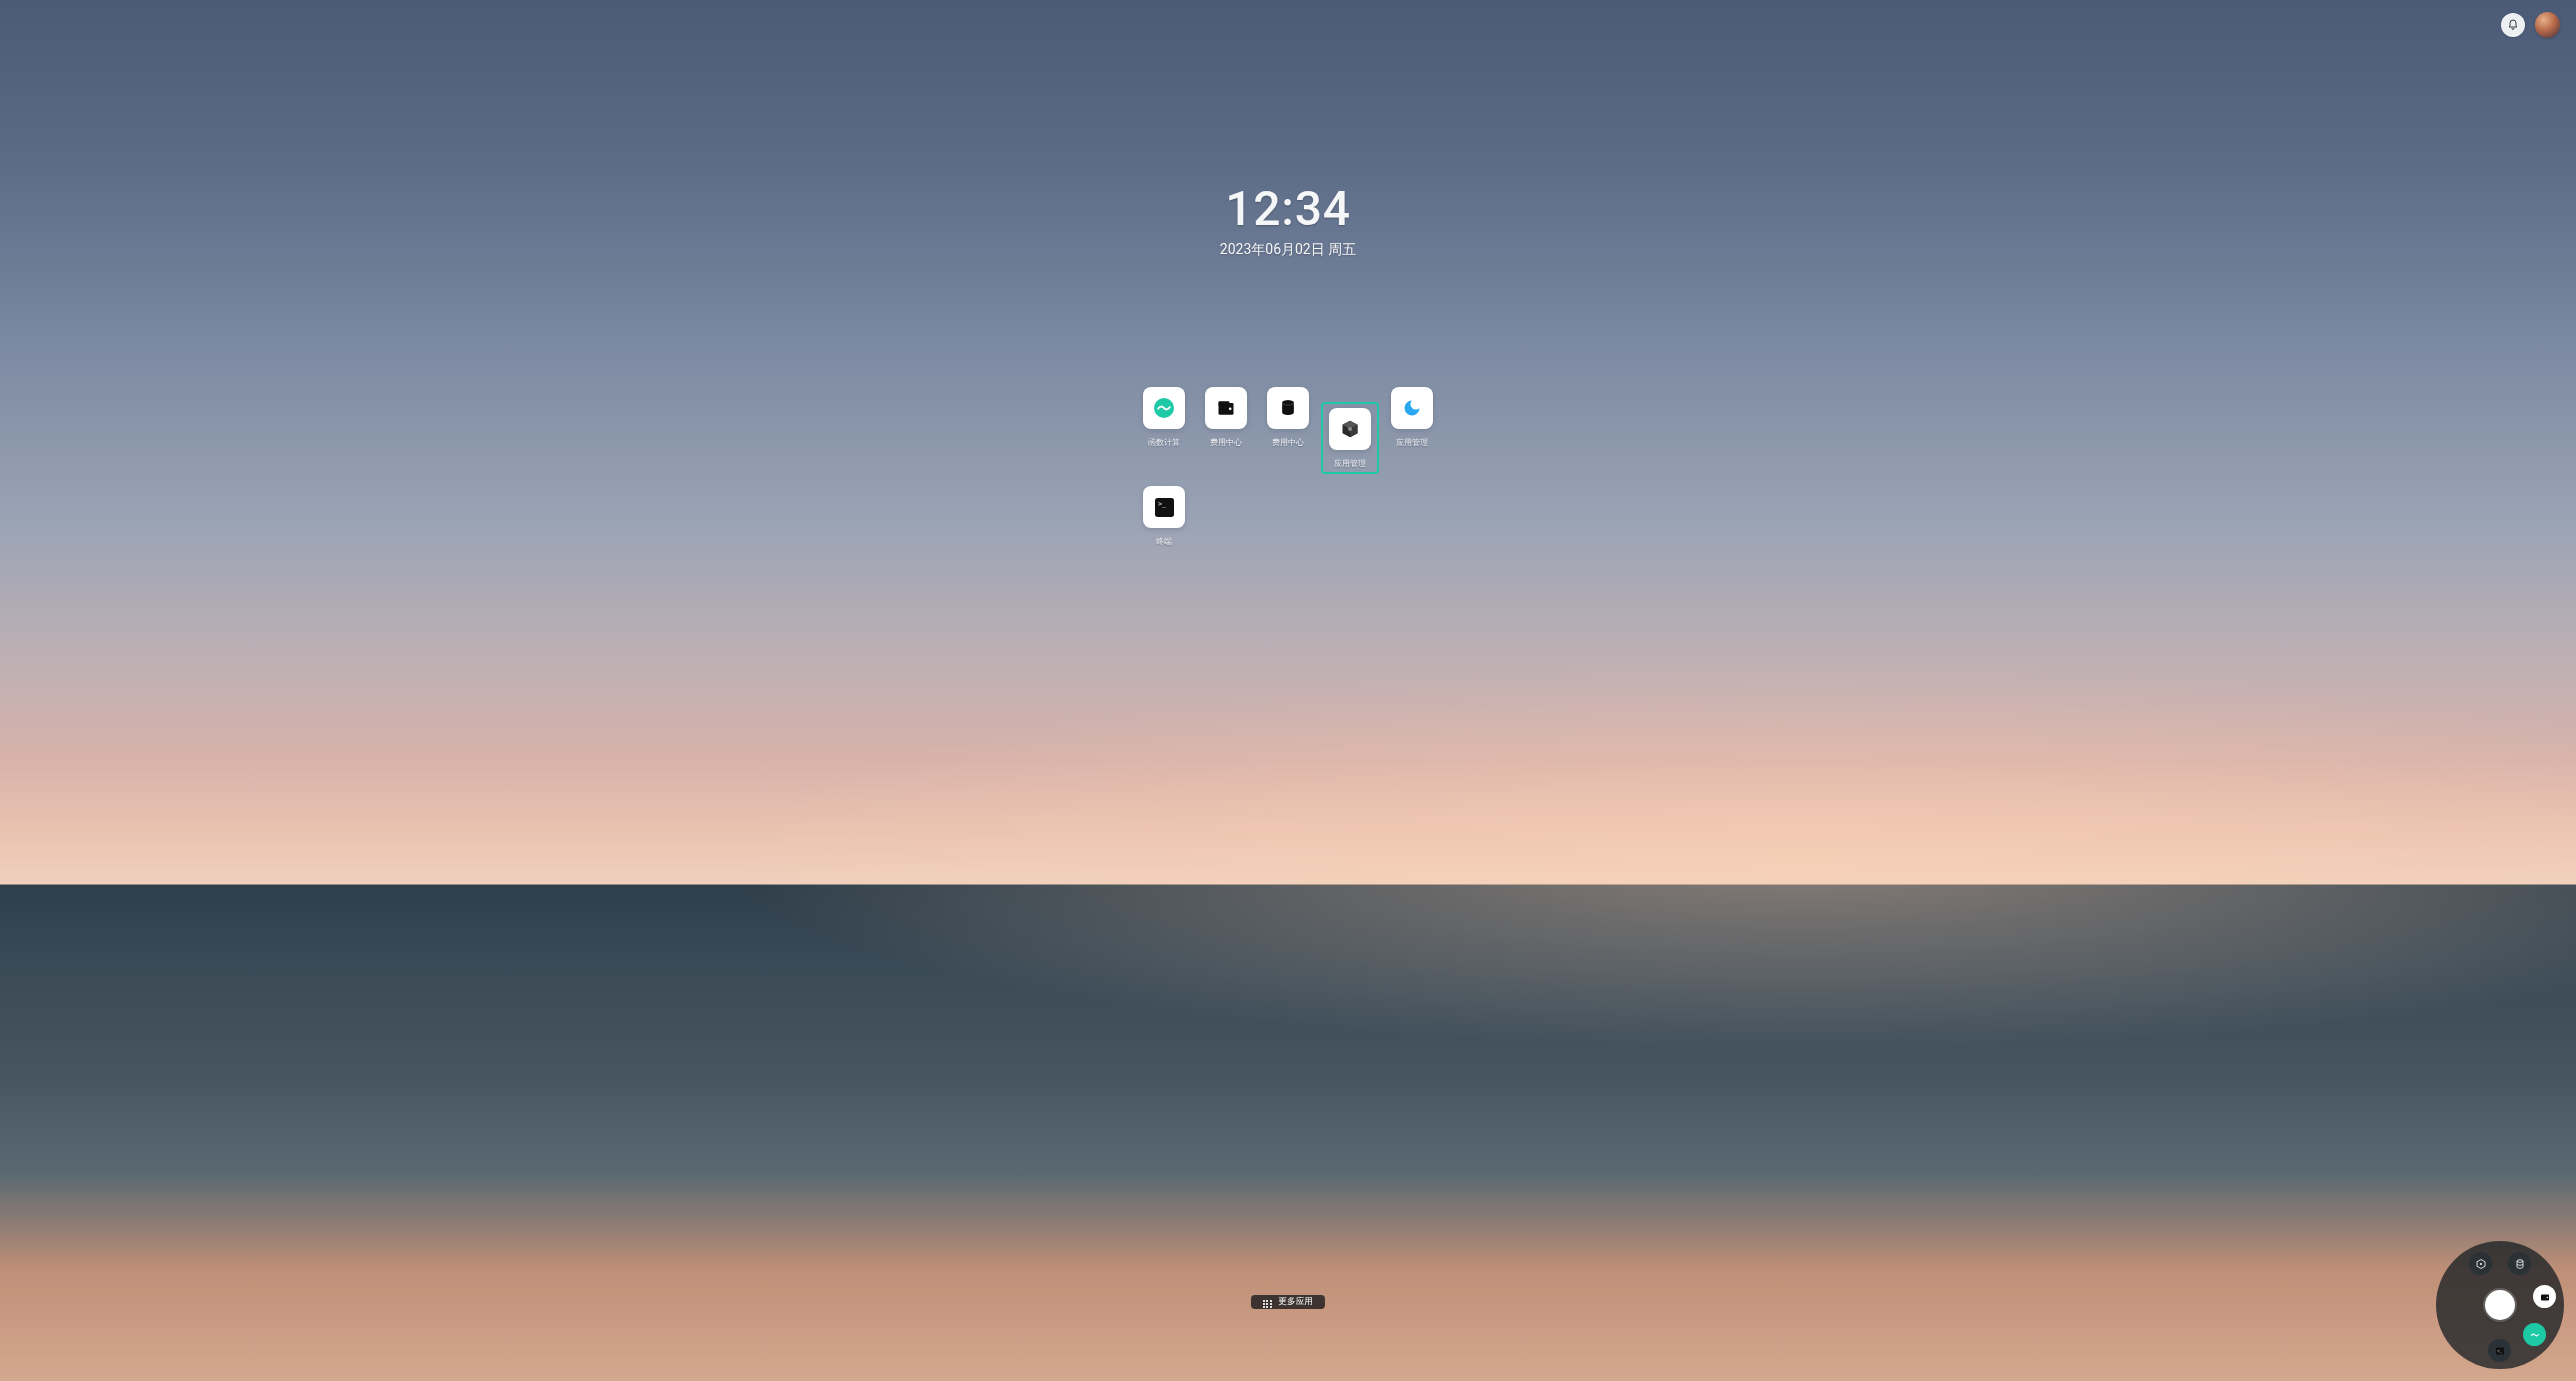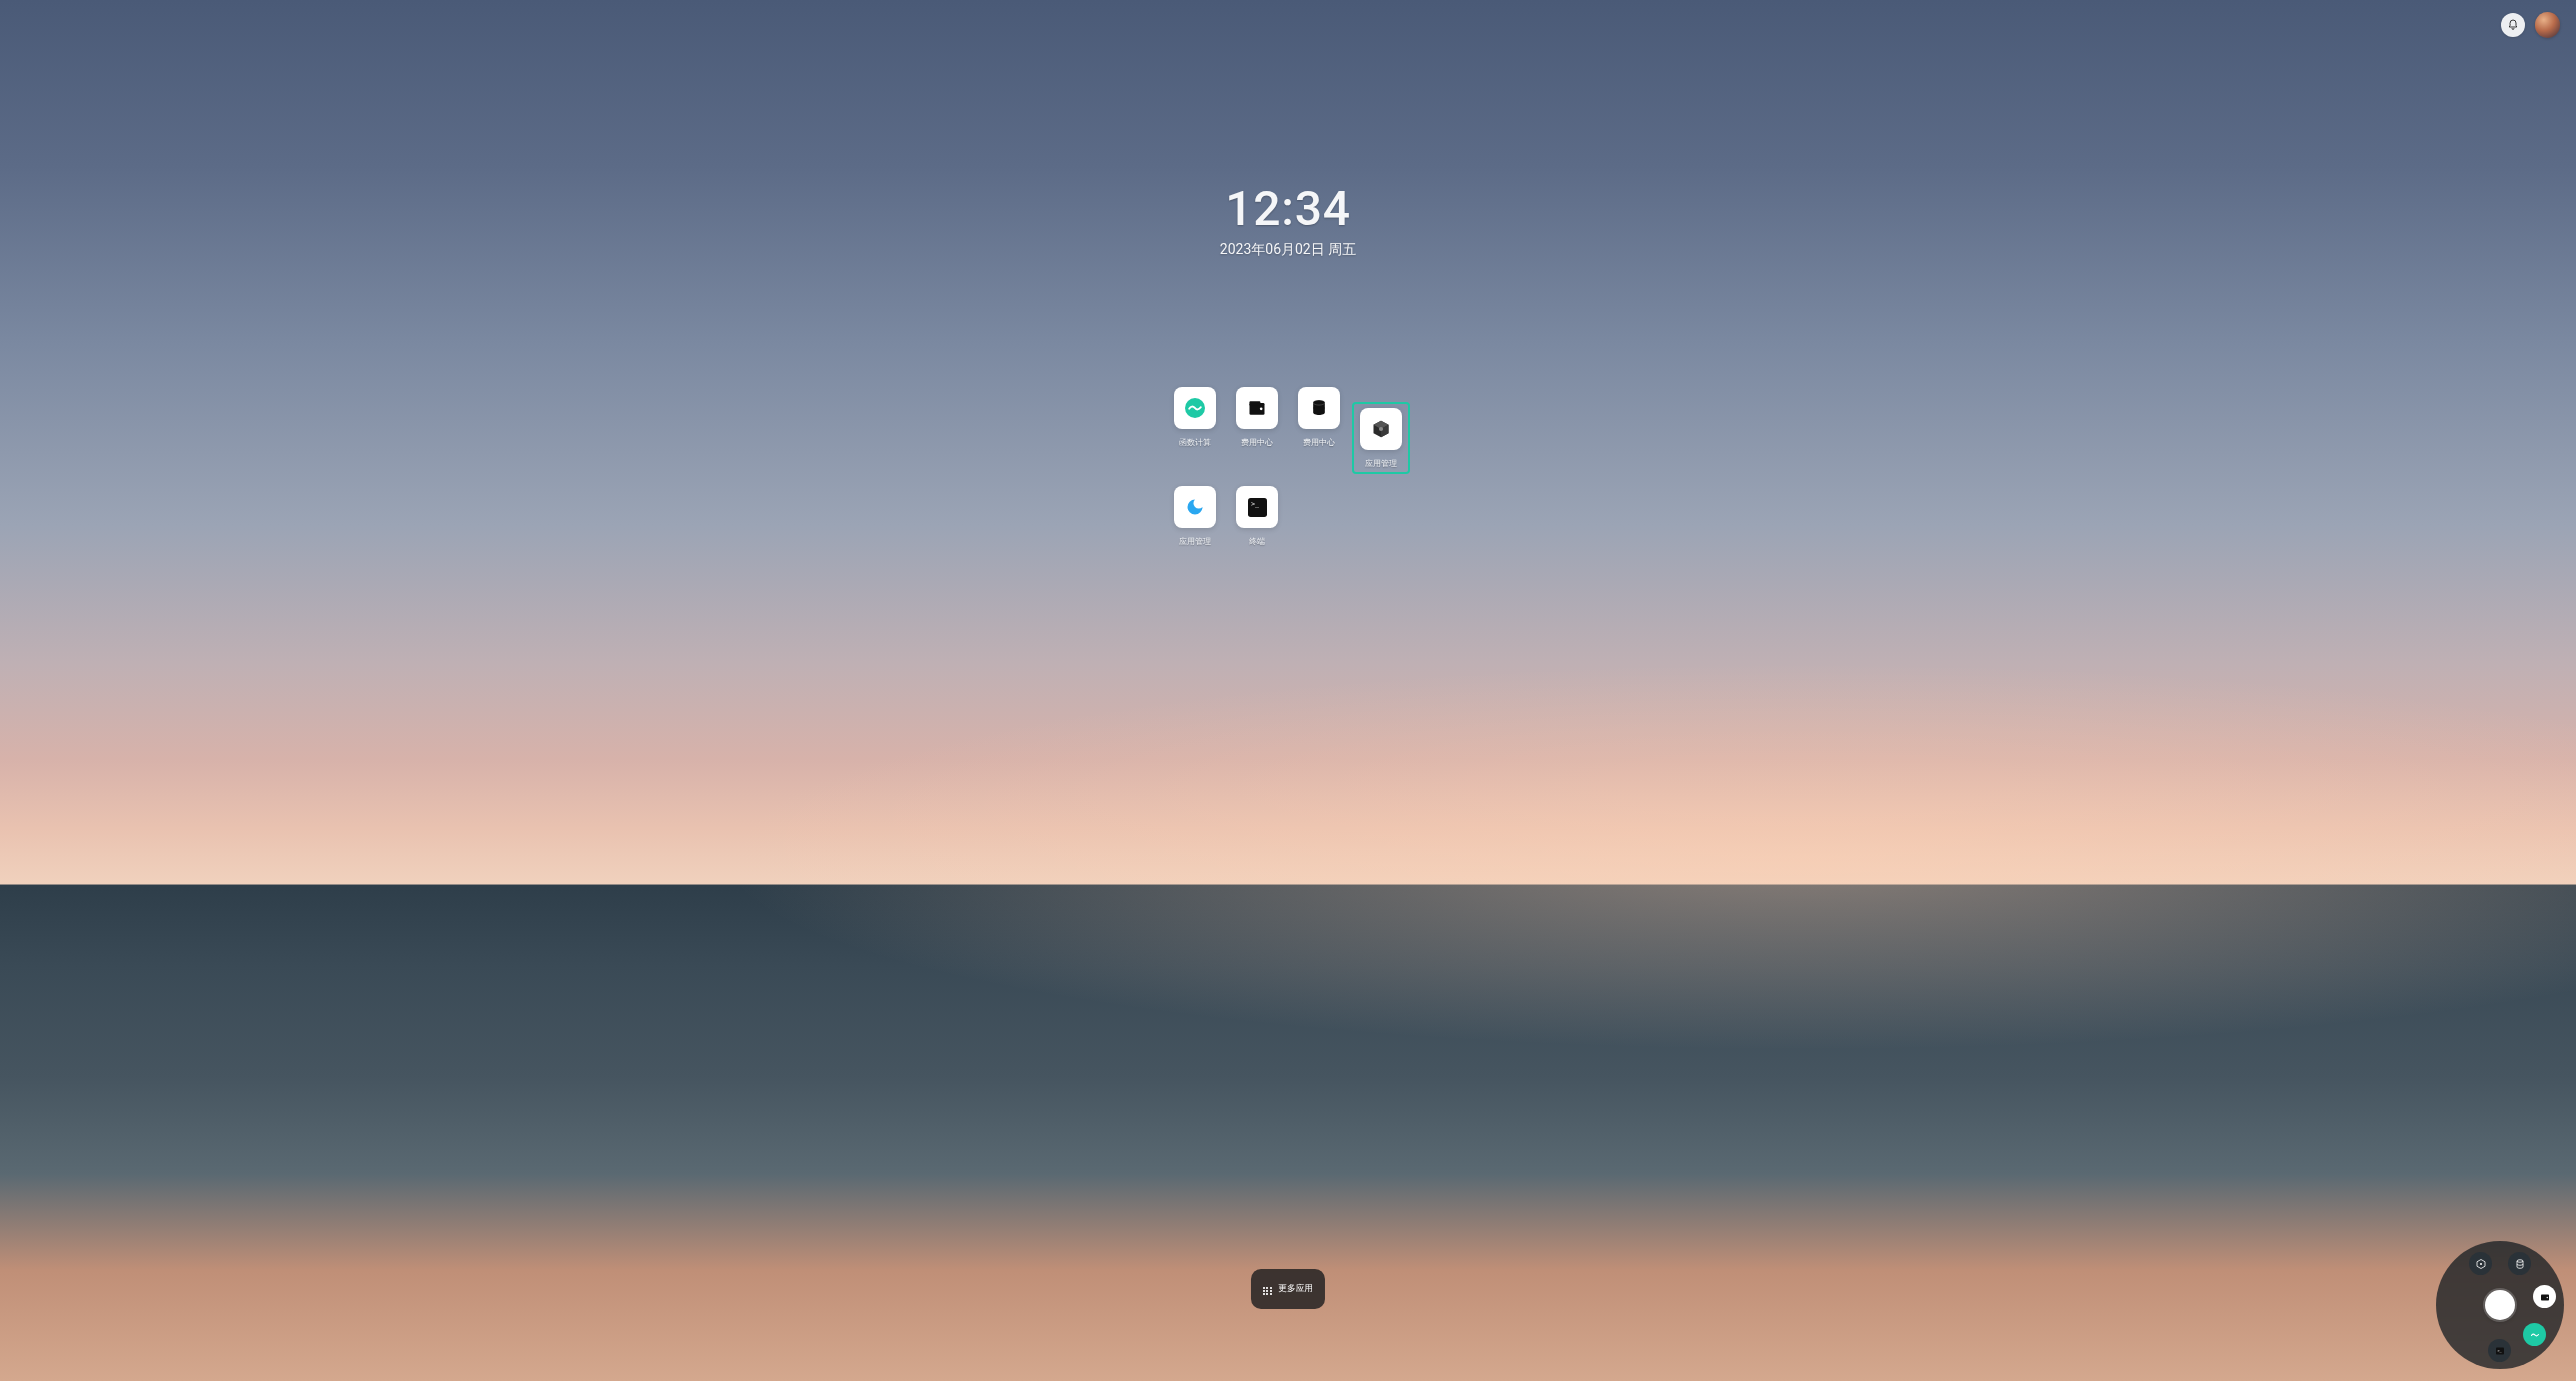--- a/index.html
+++ b/index.html
@@ -86,21 +86,21 @@
   font-weight: 400;
 }
 
 
 .app-grid {
   position: absolute;
   top: 28%;
   left: 50%;
   transform: translateX(-50%);
   display: grid;
-  grid-template-columns: repeat(4, 1fr);
+  grid-template-columns: repeat(5, 1fr);
   gap: 17.5px 20px;
   z-index: 10;
 }
 .app-item {
   display: flex;
   flex-direction: column;
   align-items: center;
   cursor: pointer;
 }
 .app-icon-box {
@@ -138,22 +138,22 @@
 
 
 .more-apps {
   position: absolute;
   bottom: 5.2%;
   left: 50%;
   transform: translateX(-50%);
   background: rgba(30,30,32,0.82);
   color: #fff;
   font-size: 8.7px;
-  padding: 14px 12px;
-  border-radius: 10px;
+  padding: 1px 12px;
+  border-radius: 4px;
   display: flex;
   align-items: flex-end;
   gap: 6.7px;
   cursor: pointer;
   z-index: 10;
 }
 .more-apps .grip {
   display: grid;
   grid-template-columns: repeat(3, 2px);
   grid-auto-rows: 2px;

